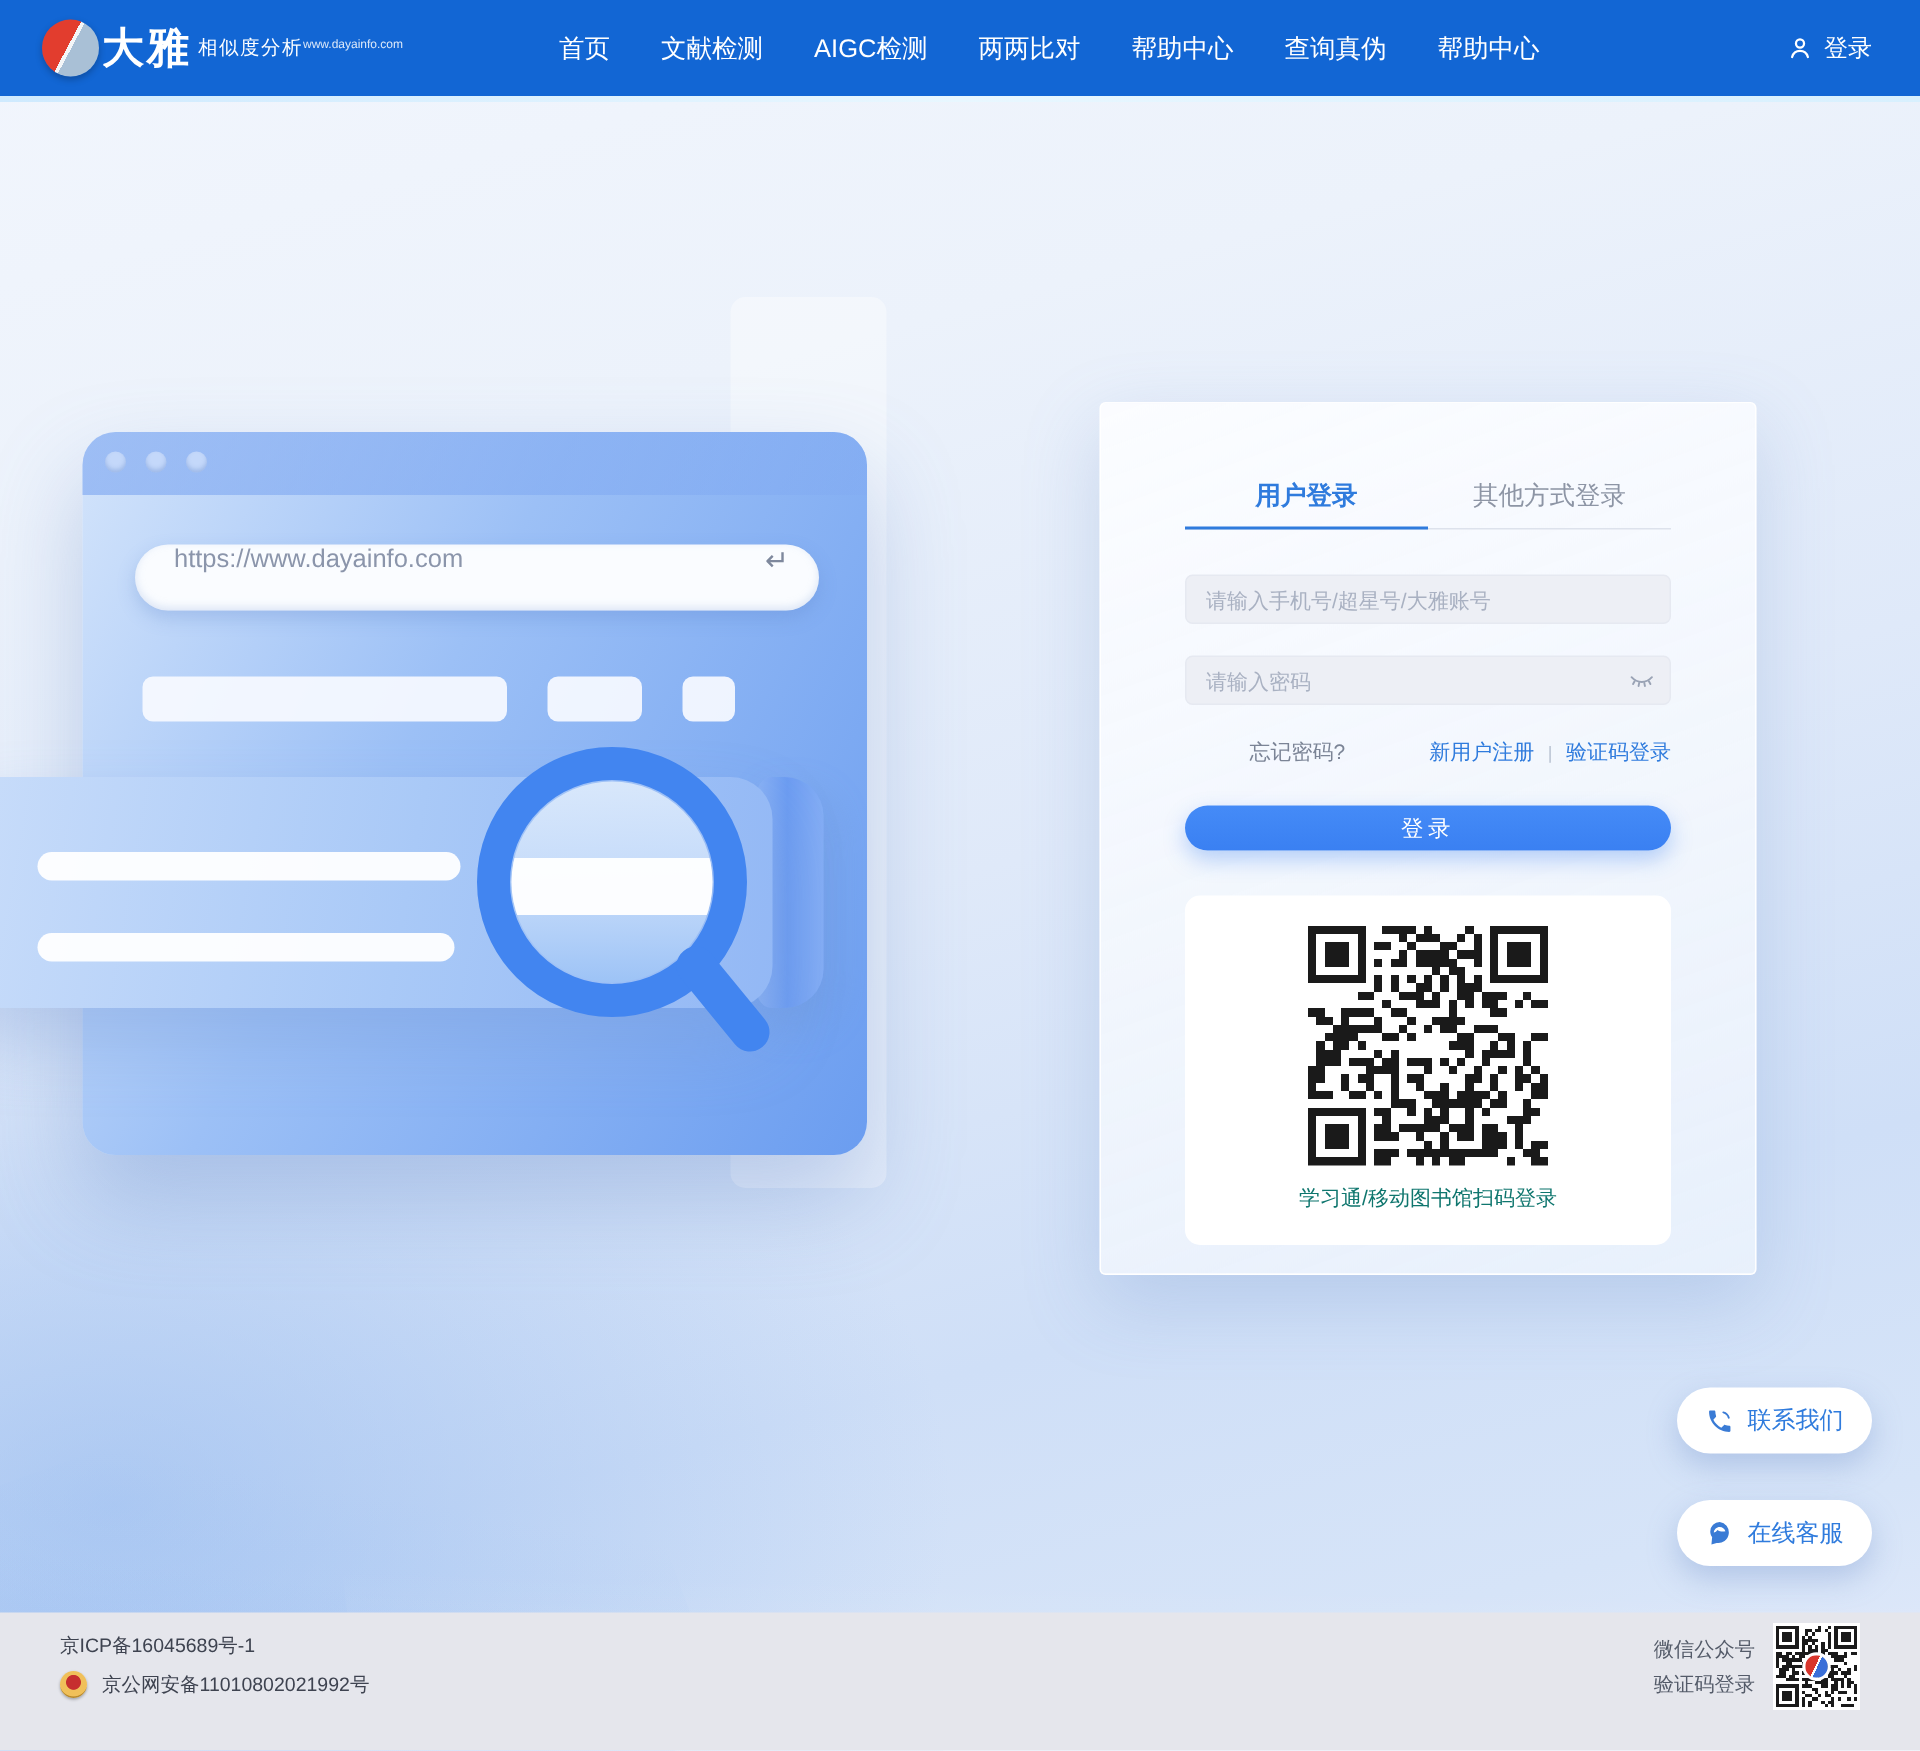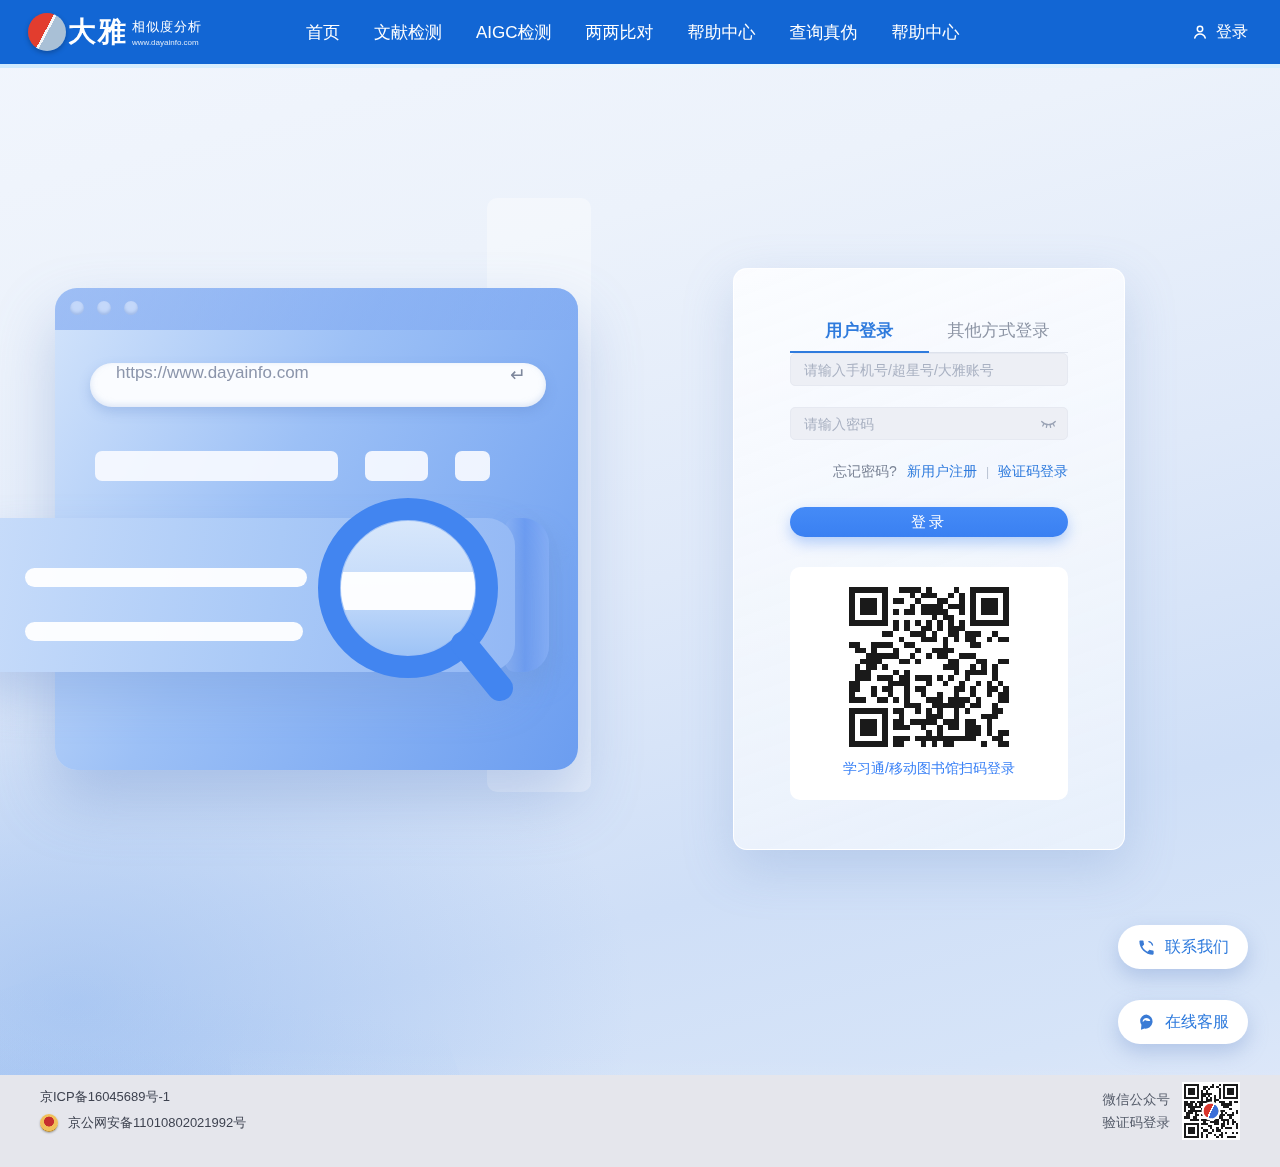--- a/index.html
+++ b/index.html
@@ -11,21 +11,21 @@
       linear-gradient(165deg,#f2f6fd 0%,#ecf2fb 25%,#dfe9f9 50%,#cfdff7 72%,#d6e4f8 88%,#e2eafa 100%);
   }
   
   .header{position:absolute;left:0;top:0;right:0;height:64px;background:var(--header-bg,#1266d4);
     display:flex;align-items:center;padding:0 32px 0 28px;box-sizing:border-box;z-index:10;}
   .brand{display:flex;align-items:center;gap:2px;cursor:pointer;}
   .logo-circle{width:38px;height:38px;border-radius:50%;flex:0 0 auto;
     background:linear-gradient(118deg,#e23d2e 46%,#f4f6f8 46% 51%,#a9c0d6 51%);
     box-shadow:0 2px 5px rgba(0,0,0,.25);}
   .brand-name{font-size:28px;font-weight:bold;color:#fff;letter-spacing:2px;line-height:1;}
-  .brand-sub{display:flex;flex-direction:column;color:#fff;margin-left:2px;}
+  .brand-sub{display:flex;color:#fff;margin-left:2px;}
   .brand-sub .s1{font-size:13px;letter-spacing:1px;}
   .brand-sub .s2{font-size:8px;opacity:.85;margin-top:2px;}
   .nav{display:flex;gap:34px;margin-left:104px;}
   .nav-item{color:#fff;font-size:17px;cursor:pointer;white-space:nowrap;}
   .header-login{margin-left:auto;display:flex;align-items:center;gap:7px;color:#fff;font-size:16px;cursor:pointer;}
   .top-glow{position:absolute;left:0;top:64px;width:100%;height:4px;z-index:2;
     background:linear-gradient(90deg,#cfeafe,#e8f7ff 50%,#d8f0fe);}
   
   .bg-wave1{position:absolute;left:-180px;top:870px;width:780px;height:440px;z-index:1;
     background:linear-gradient(20deg,rgba(125,170,235,.55),rgba(125,170,235,0) 55%);
@@ -59,51 +59,51 @@
     background:linear-gradient(90deg,#89b1f4 0%,#6c9cf1 45%,#84adf4 100%);
     box-shadow:6px 12px 24px rgba(110,150,215,.4);}
   .doc{position:absolute;left:-30px;top:518px;width:545px;height:154px;border-radius:28px;z-index:4;
     background:linear-gradient(100deg,#c9ddfa 0%,#a9c9f7 55%,#93b8f5 100%);
     box-shadow:0 24px 44px rgba(120,155,215,.35);}
   .doc-line{position:absolute;height:19px;border-radius:10px;background:rgba(255,255,255,.94);}
   .doc-line1{left:55px;top:50px;width:282px;}
   .doc-line2{left:55px;top:104px;width:278px;}
   .magnifier{position:absolute;left:310px;top:490px;width:210px;height:218px;z-index:5;}
   
-  .card{position:absolute;left:733px;top:268px;width:392px;height:582px;border-radius:14px;z-index:6;
+  .card{position:absolute;left:733px;top:268px;width:438px;height:582px;border-radius:4px;z-index:6;
     background:linear-gradient(160deg,rgba(252,253,255,.92),rgba(238,244,252,.78));
     border:1.5px solid rgba(255,255,255,.95);
     box-shadow:0 18px 50px rgba(120,150,205,.28);
     padding:0 56px;box-sizing:border-box;}
   .tabs{display:flex;margin-top:50px;height:33px;border-bottom:1px solid #dde2ec;position:relative;}
   .tab{flex:1;text-align:center;font-size:17px;color:#8d95a5;cursor:pointer;line-height:24px;}
   .tab.active{color:var(--link-blue,#2e75d9);font-weight:bold;}
   .tab-underline{position:absolute;left:0;bottom:-1px;width:50%;height:2px;background:var(--link-blue,#2e75d9);}
   .field{position:relative;}
-  .field.first{}
+  .field.first{margin-top:30px;}
   .field.second{margin-top:21px;}
   .input{width:100%;height:33px;border-radius:5px;background:#edeff5;border:1px solid #e6e9f1;
     padding:0 34px 0 13px;font-size:14px;color:#333;box-sizing:border-box;outline:none;
     font-family:"Liberation Sans","DejaVu Sans",sans-serif;}
   .input::placeholder{color:#a9b1c2;}
   .eye{position:absolute;right:11px;top:50%;transform:translateY(-50%);cursor:pointer;line-height:0;}
   .links{display:flex;align-items:center;margin-top:23px;font-size:14px;}
   .forgot{color:#7b8496;cursor:pointer;margin-left:43px;}
   .right-links{margin-left:auto;display:flex;align-items:center;}
   .lnk{color:var(--link-blue,#2f7bdd);cursor:pointer;}
   .sep{color:#b9c2d2;margin:0 9px;font-size:12px;}
   .submit{display:block;margin-top:26px;width:100%;height:30px;border:none;border-radius:15px;
     background:linear-gradient(180deg,#458bf7,var(--button-blue,#3a80f2));color:#fff;font-size:15px;
     letter-spacing:3px;cursor:pointer;box-shadow:0 6px 14px rgba(60,130,240,.35);
     font-family:"Liberation Sans","DejaVu Sans",sans-serif;}
   .qr-panel{margin-top:30px;height:233px;background:#fff;border-radius:10px;
     display:flex;flex-direction:column;align-items:center;}
   .qr-main{width:160px;height:160px;margin-top:20px;background:#fff;}
   .qr-main svg,.qr-wechat svg{width:100%;height:100%;display:block;}
-  .qr-caption{margin-top:13px;font-size:14px;color:#3b82f6;}
+  .qr-caption{margin-top:13px;font-size:14px;color:#0f766e;}
   
   .float-btn{position:absolute;left:1118px;width:130px;height:44px;border-radius:22px;background:#fff;
     box-shadow:0 8px 20px rgba(120,150,205,.4);display:flex;align-items:center;justify-content:center;
     gap:9px;color:var(--link-blue,#3a7bd5);font-size:16px;cursor:pointer;z-index:7;}
   .float-contact{top:925px;}
   .float-service{top:1000px;}
   
   .footer{position:absolute;left:0;top:1075px;width:100%;height:92px;background:var(--footer-bg,#e5e6ec);z-index:5;}
   .f-left{position:absolute;left:40px;top:13px;font-size:13px;color:#3e4350;}
   .f-icp{line-height:18px;}

